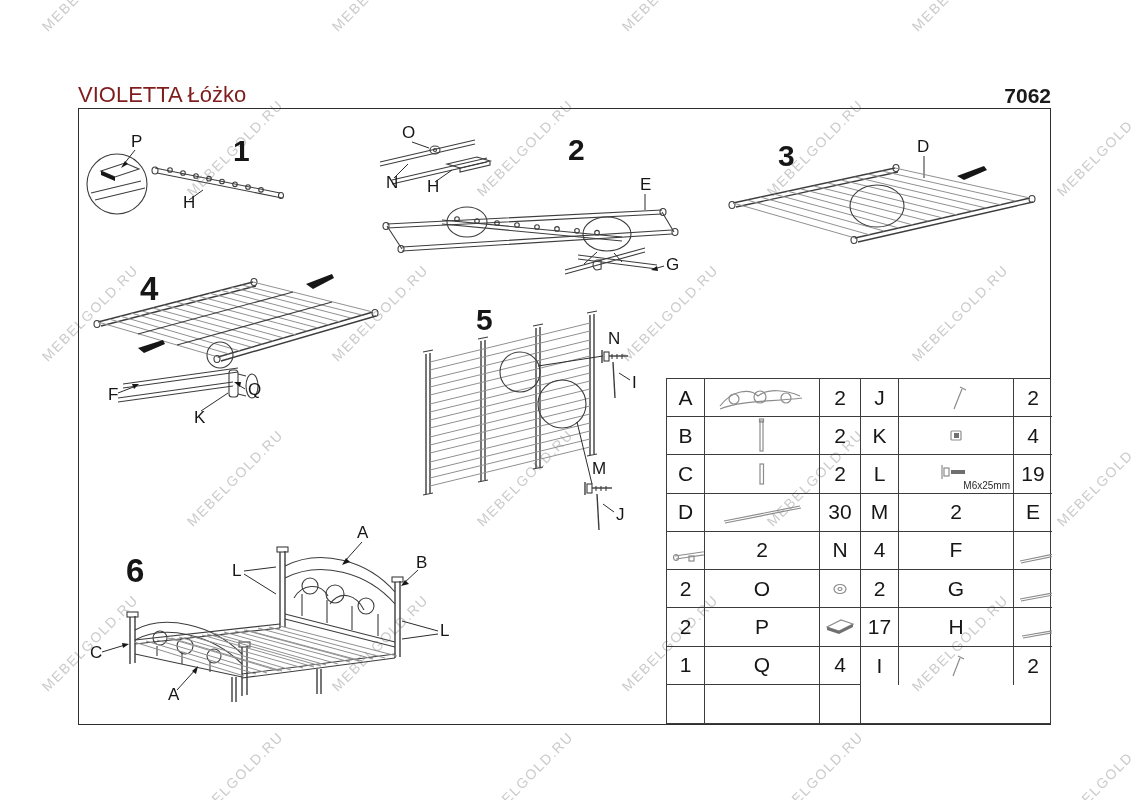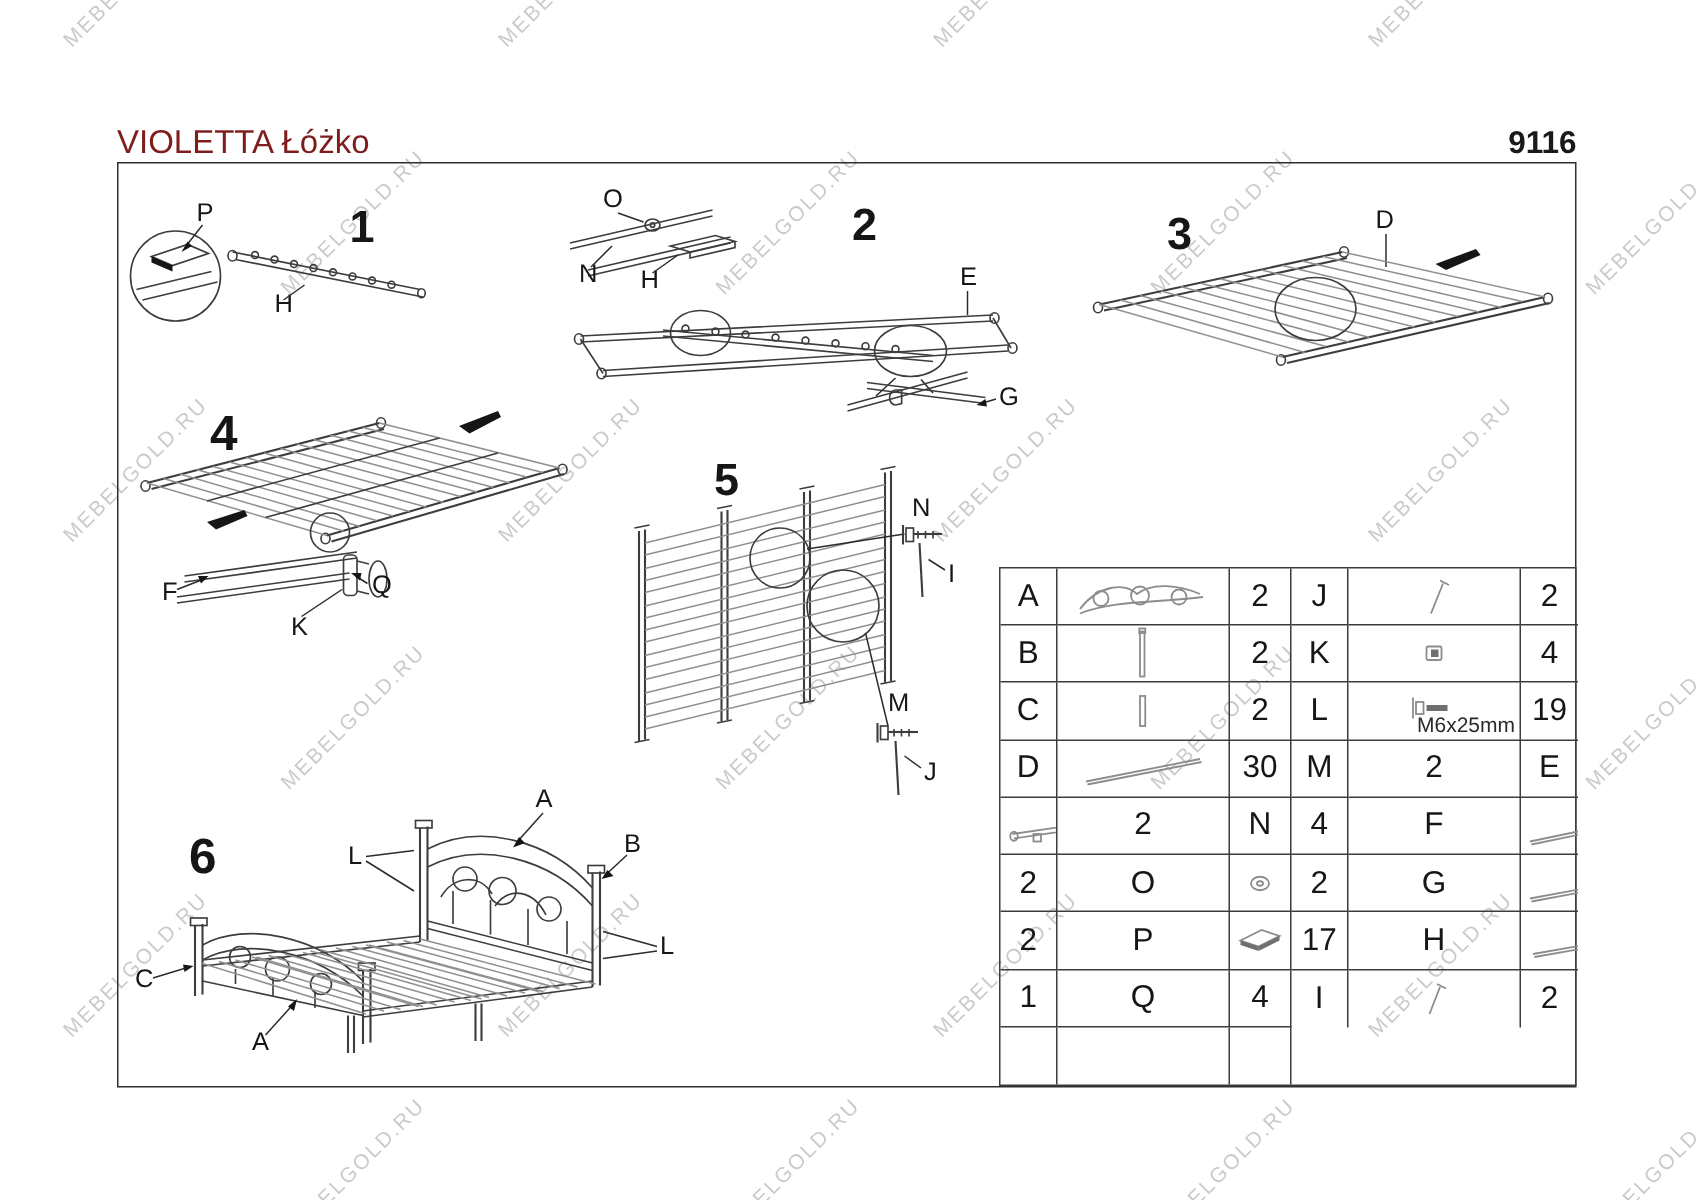--- a/index.html
+++ b/index.html
@@ -30,21 +30,21 @@
           display:grid;grid-template-columns:38px 115px 41px 38px 115px 38px;
           grid-template-rows:repeat(9,1fr);border:1.5px solid #3c3c3c;box-sizing:border-box;
           background:transparent;}
   .tc{border-right:1px solid #3c3c3c;border-bottom:1px solid #3c3c3c;
       display:flex;align-items:center;justify-content:center;position:relative;box-sizing:border-box;}
   .tc:nth-child(6n){border-right:none;}
   .tc:nth-last-child(-n+6){border-bottom:none;}
   .tc.id,.tc.qty{font-size:21px;color:#161616;}
   .pi{stroke:#8c8c8c;fill:none;stroke-width:1.2px;}
   .pif{fill:#6f6f6f;stroke:none;}
-  .size{position:absolute;right:3px;bottom:2px;font-size:14px;color:#2a2a2a;}
+  .size{position:absolute;right:3px;bottom:2px;font-size:10px;color:#2a2a2a;}
 </style>
 </head>
 <body>
 
 <div id="wm-layer">
     <div class="wm" style="left: 10px; top: -25px;">MEBELGOLD.RU</div>
     <div class="wm" style="left: 300px; top: -25px;">MEBELGOLD.RU</div>
     <div class="wm" style="left: 590px; top: -25px;">MEBELGOLD.RU</div>
     <div class="wm" style="left: 880px; top: -25px;">MEBELGOLD.RU</div>
     <div class="wm" style="left: -135px; top: 140px;">MEBELGOLD.RU</div>
@@ -68,21 +68,21 @@
     <div class="wm" style="left: -135px; top: 772px;">MEBELGOLD.RU</div>
     <div class="wm" style="left: 155px; top: 772px;">MEBELGOLD.RU</div>
     <div class="wm" style="left: 445px; top: 772px;">MEBELGOLD.RU</div>
     <div class="wm" style="left: 735px; top: 772px;">MEBELGOLD.RU</div>
     <div class="wm" style="left: 1025px; top: 772px;">MEBELGOLD.RU</div>
   </div>
 
 <div id="content">
 
   <div class="title">VIOLETTA Łóżko</div>
-  <div class="code">9116</div>
+  <div class="code">7062</div>
 
   <div class="main-box"></div>
 
   <svg class="step" style="left:85px;top:113px" width="270" height="125">
     <text class="num" x="148" y="48">1</text>
     <circle class="s" cx="32" cy="71" r="30"></circle>
     <polygon class="s" points="16,58 40,50 54,56 30,64"></polygon>
     <polygon class="sf" points="16,58 30,64 30,68 16,62"></polygon>
     <path class="s" d="M6,80 L56,68 M10,87 L60,75"></path>
     <text class="lbl" x="46" y="34">P</text>

